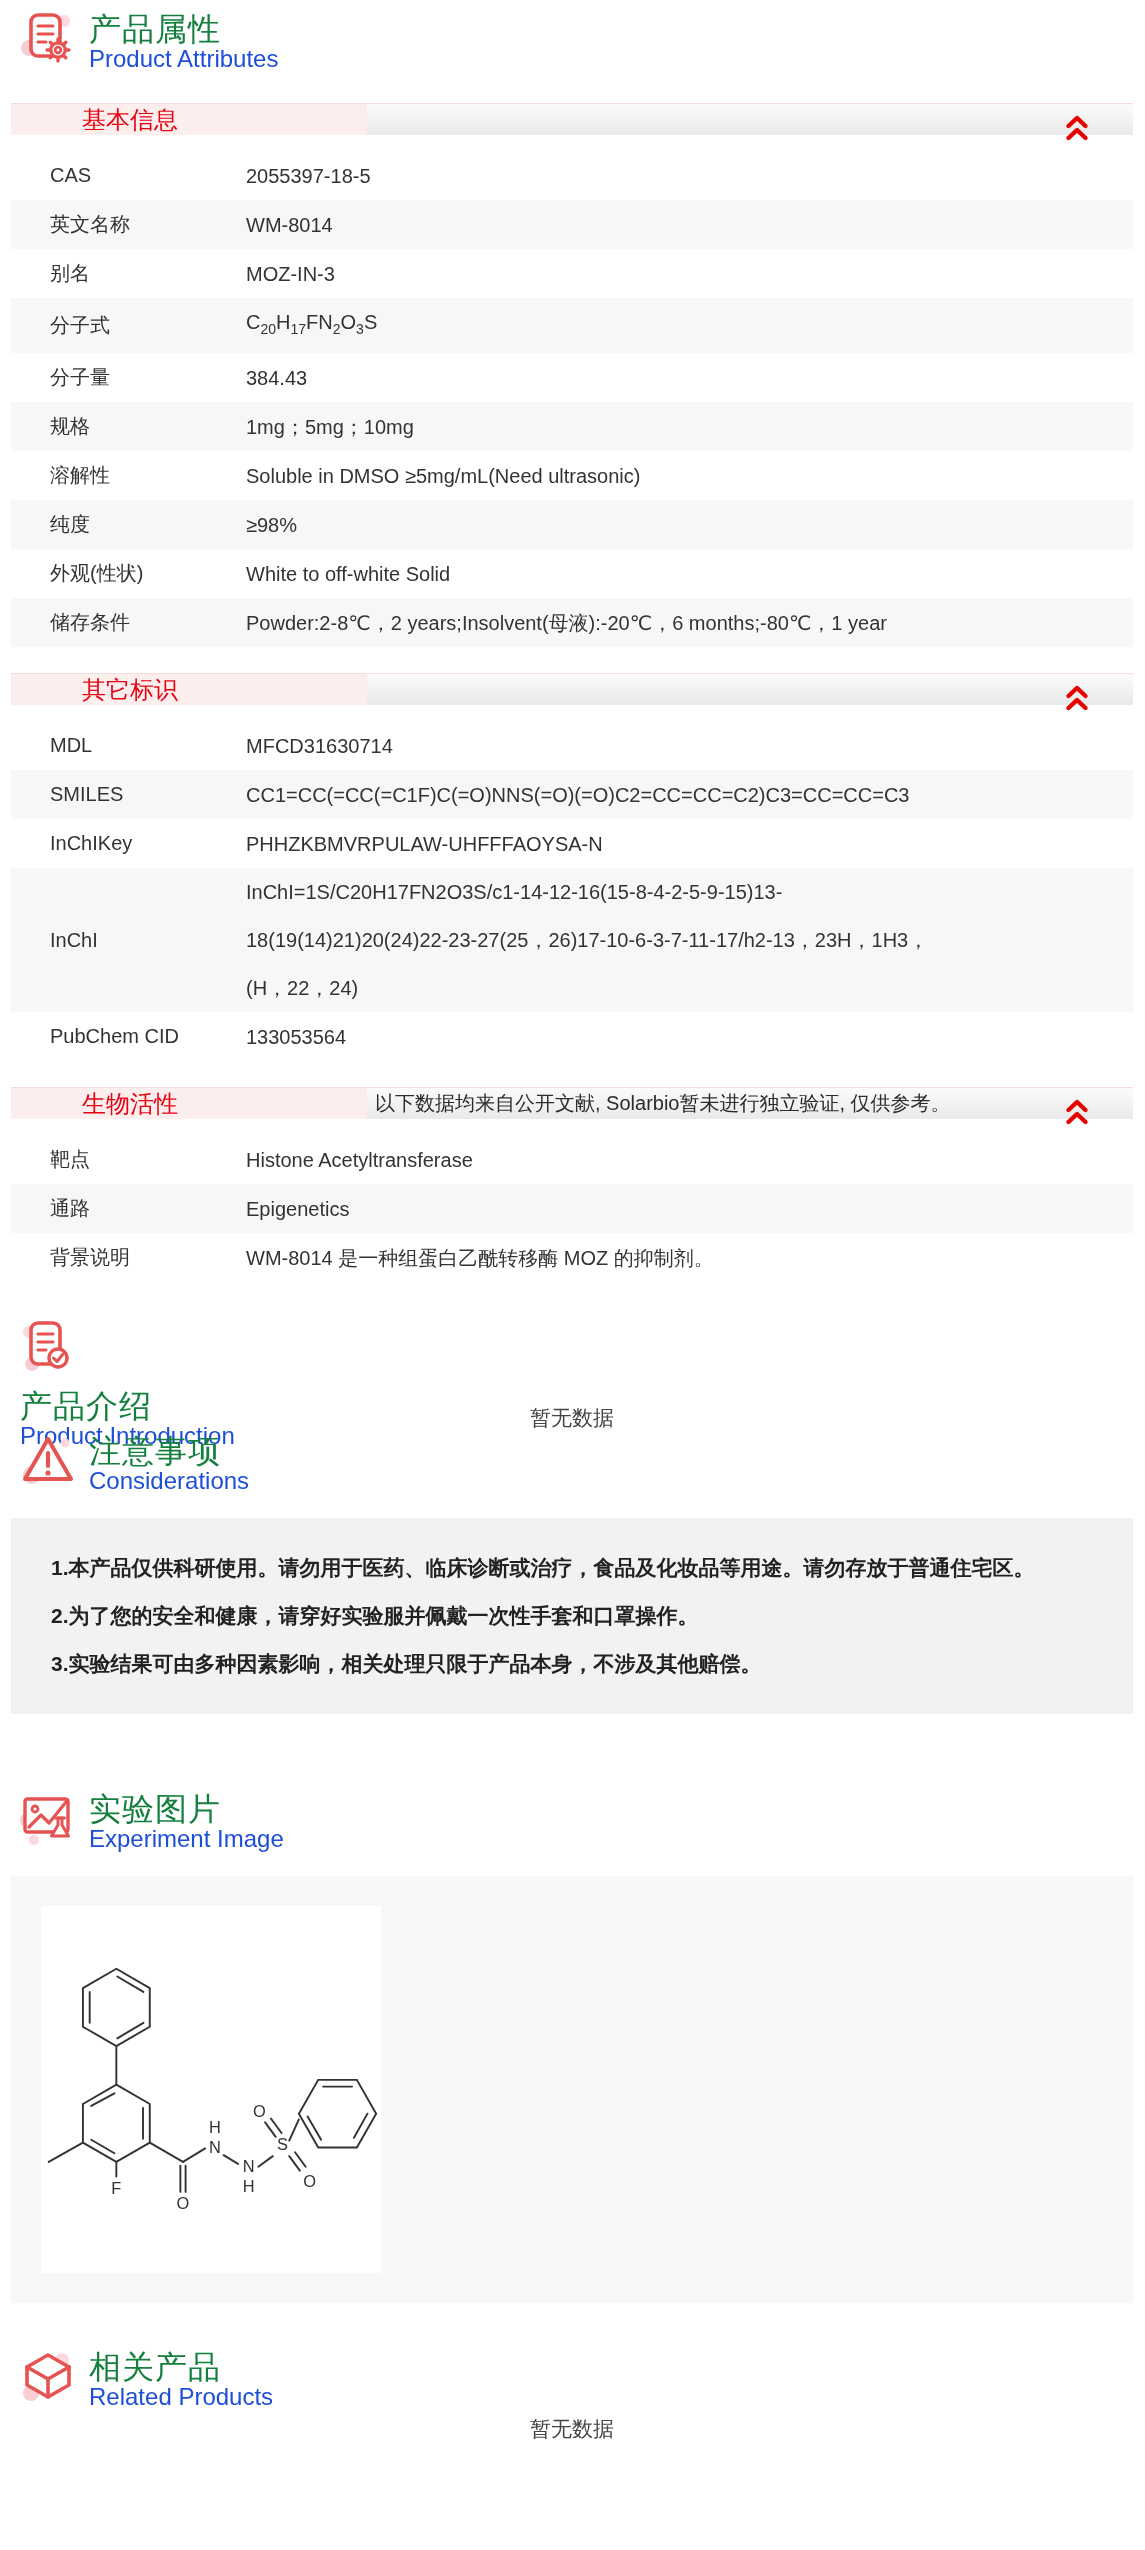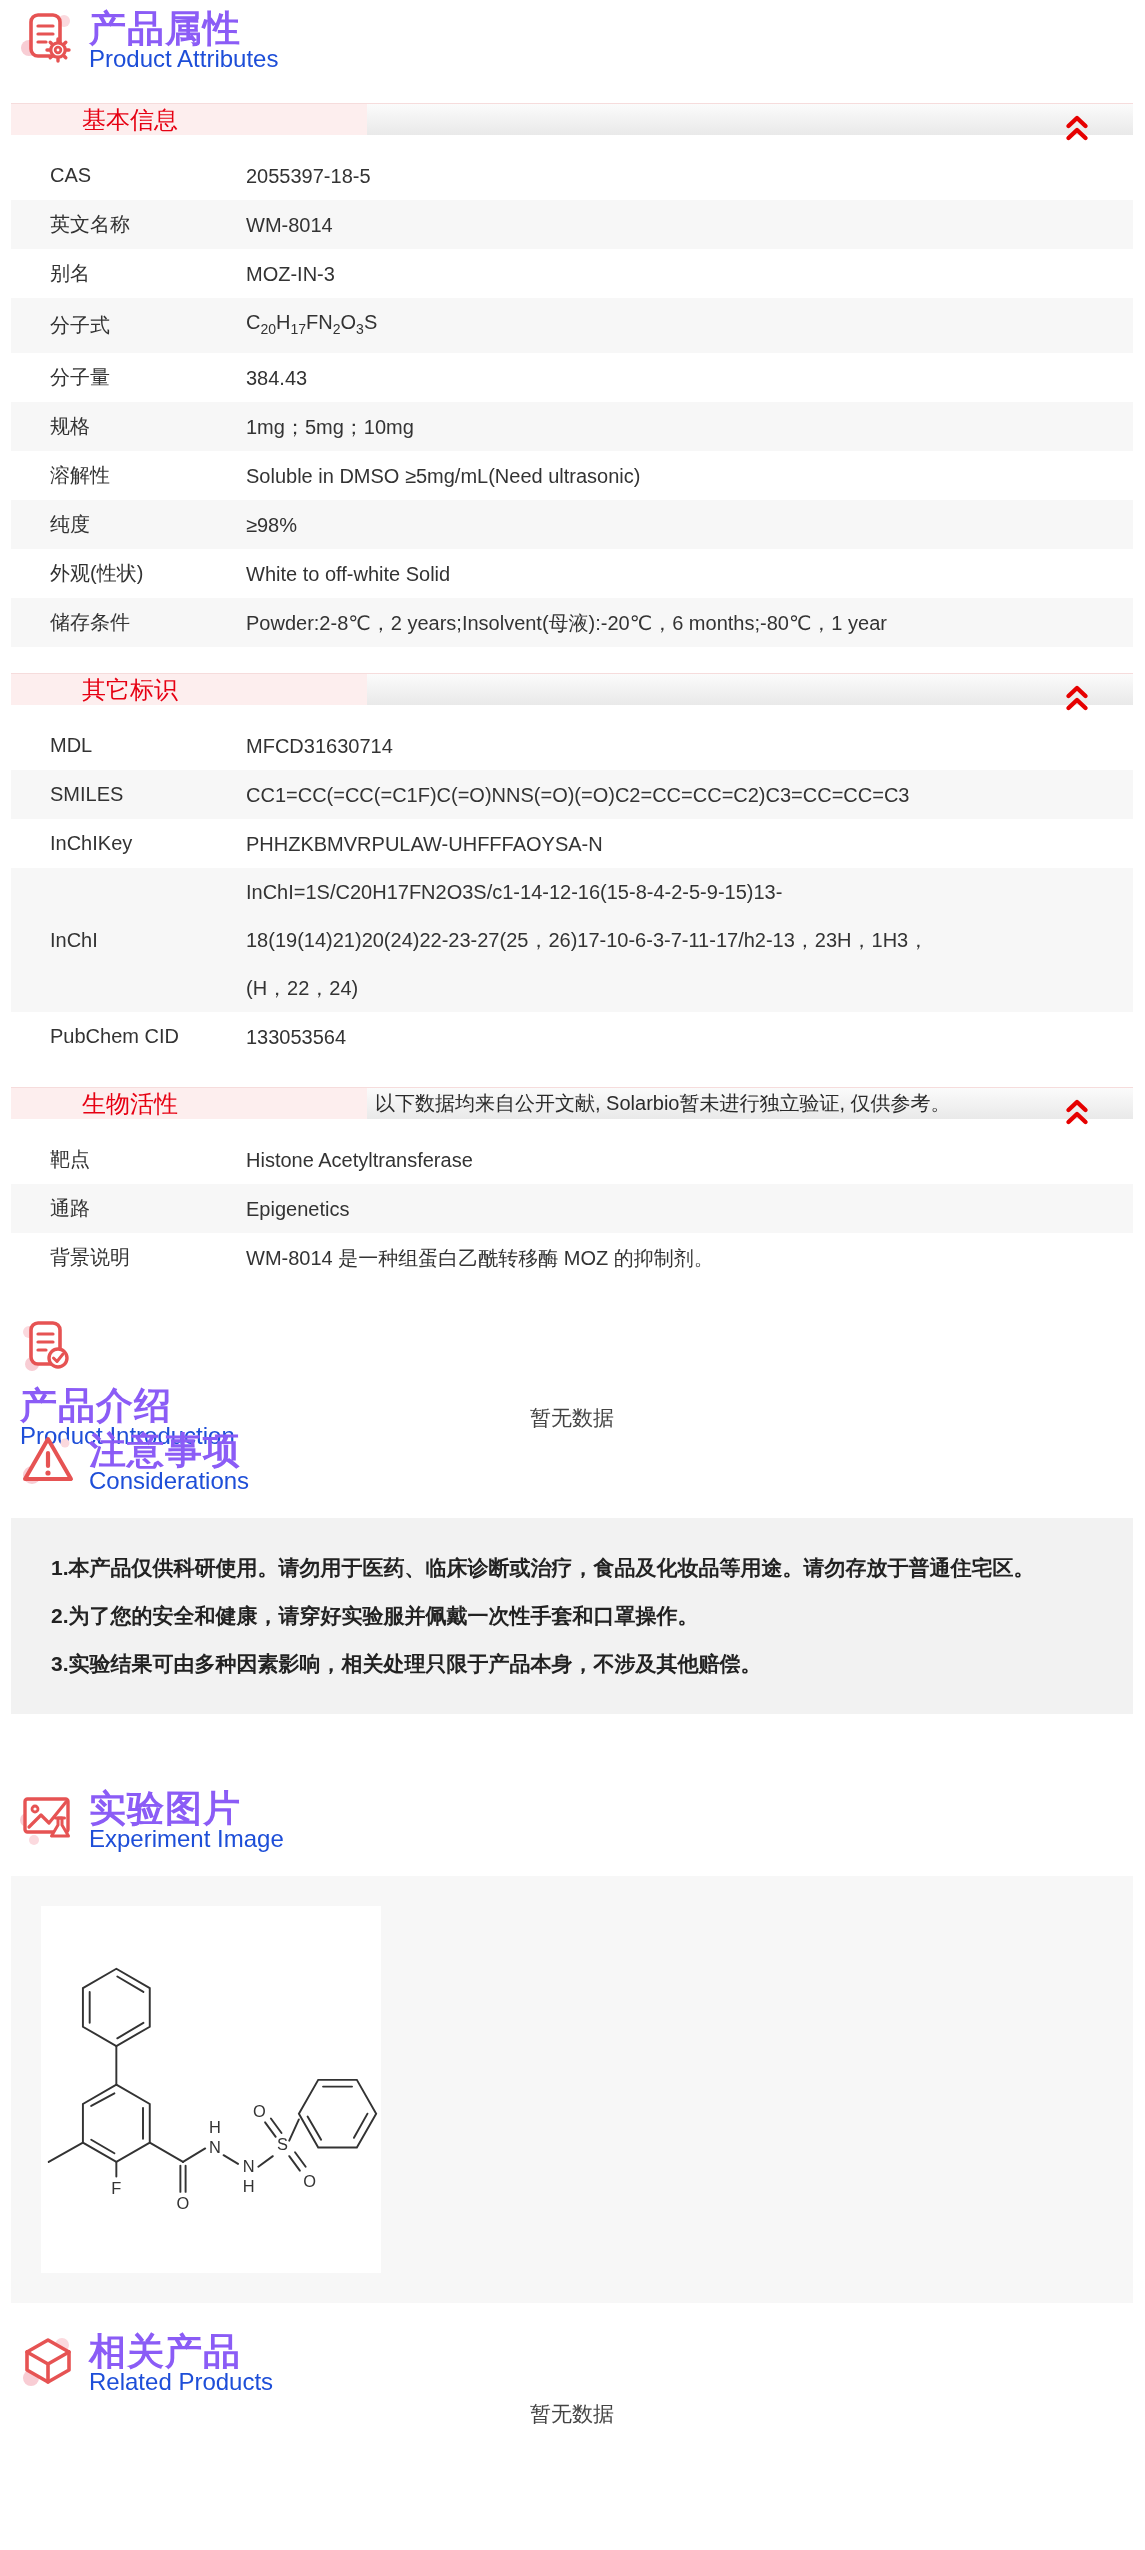--- a/index.html
+++ b/index.html
@@ -7,21 +7,21 @@
   body {
     width:1145px; height:2550px; overflow:hidden; background:#fff;
     font-family:"Liberation Sans","DejaVu Sans",sans-serif; color:#333;
   }
   .page { padding:10px 12px 0 11px; }
 
   
   .sec-header { display:flex; align-items:flex-start; gap:13px; margin-left:9px; height:64px; }
   .sec-header .ic { width:56px; height:56px; flex:none; }
   .sec-titles { padding-top:2px; }
-  .sec-title { font-size:37px; font-weight:bold; color:#8b5cf6; line-height:34px; letter-spacing:1px; }
+  .sec-title { font-size:32px; font-weight:normal; color:#15803d; line-height:34px; letter-spacing:1px; }
   .sec-sub { font-size:24px; color:#1d4ed8; line-height:26px; }
 
   
   #groups { margin-top:29px; }
   .group { margin-bottom:26px; }
   .bar {
     height:32px; position:relative; display:flex; align-items:center;
     background:linear-gradient(180deg,#fbfbfb 0%,#e9e9e9 100%);
     border-top:1px solid #f6dcdc;
   }
@@ -47,21 +47,21 @@
   .consider-box { background:#f2f2f2; margin-top:22px; padding:26px 40px; }
   .consider-box p { margin:0; font-size:21px; line-height:48px; color:#222;font-weight:bold; }
 
   .img-box { background:#f7f7f7; margin-top:22px; padding:30px; }
   .mol-card { width:340px; height:367px; background:#fff; }
   .mol-card svg { width:100%; height:100%; display:block; }
 
   .mt-intro   { margin-top:36px;flex-direction:column; }
   .mt-consider{ }
   .mt-exp     { margin-top:76px; }
-  .mt-related { margin-top:30px; }
+  .mt-related { margin-top:45px; }
   .empty-bottom { margin-top:3px; }
 
   .mol-bond { stroke:#333; stroke-width:2; fill:none; stroke-linecap:round; }
   .mol-atom { fill:#333; font-size:17px; font-family:"Liberation Sans","DejaVu Sans",sans-serif; }
 </style>
 </head>
 <body>
 
 <div class="page">
 

